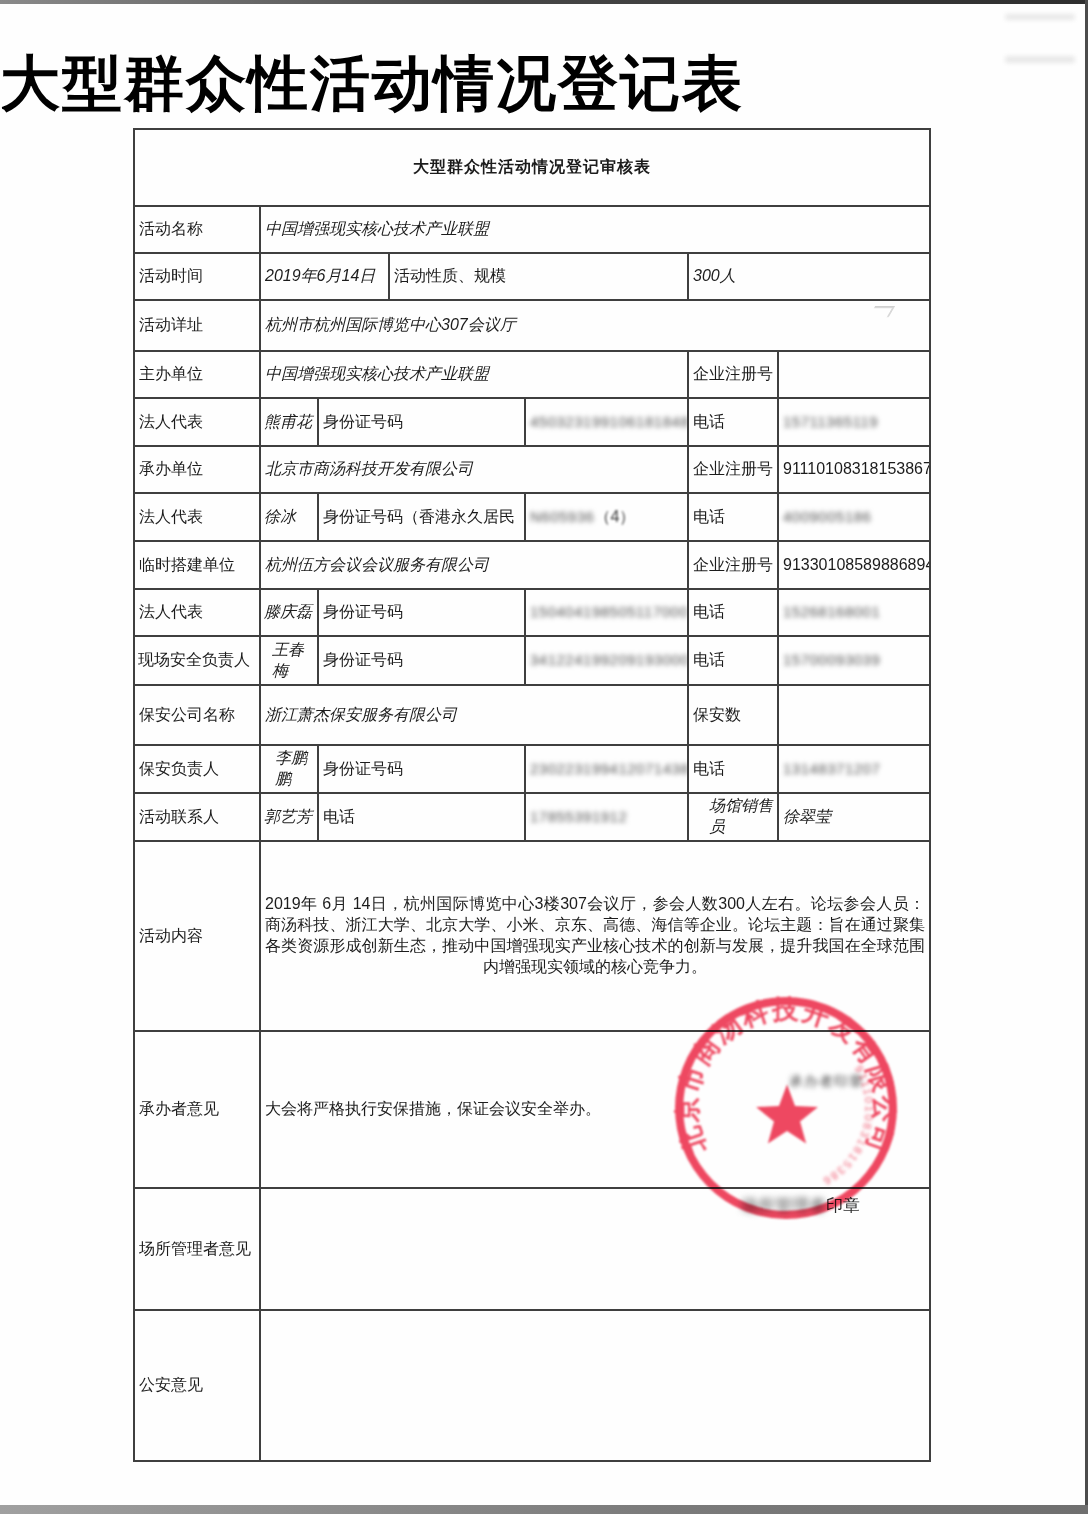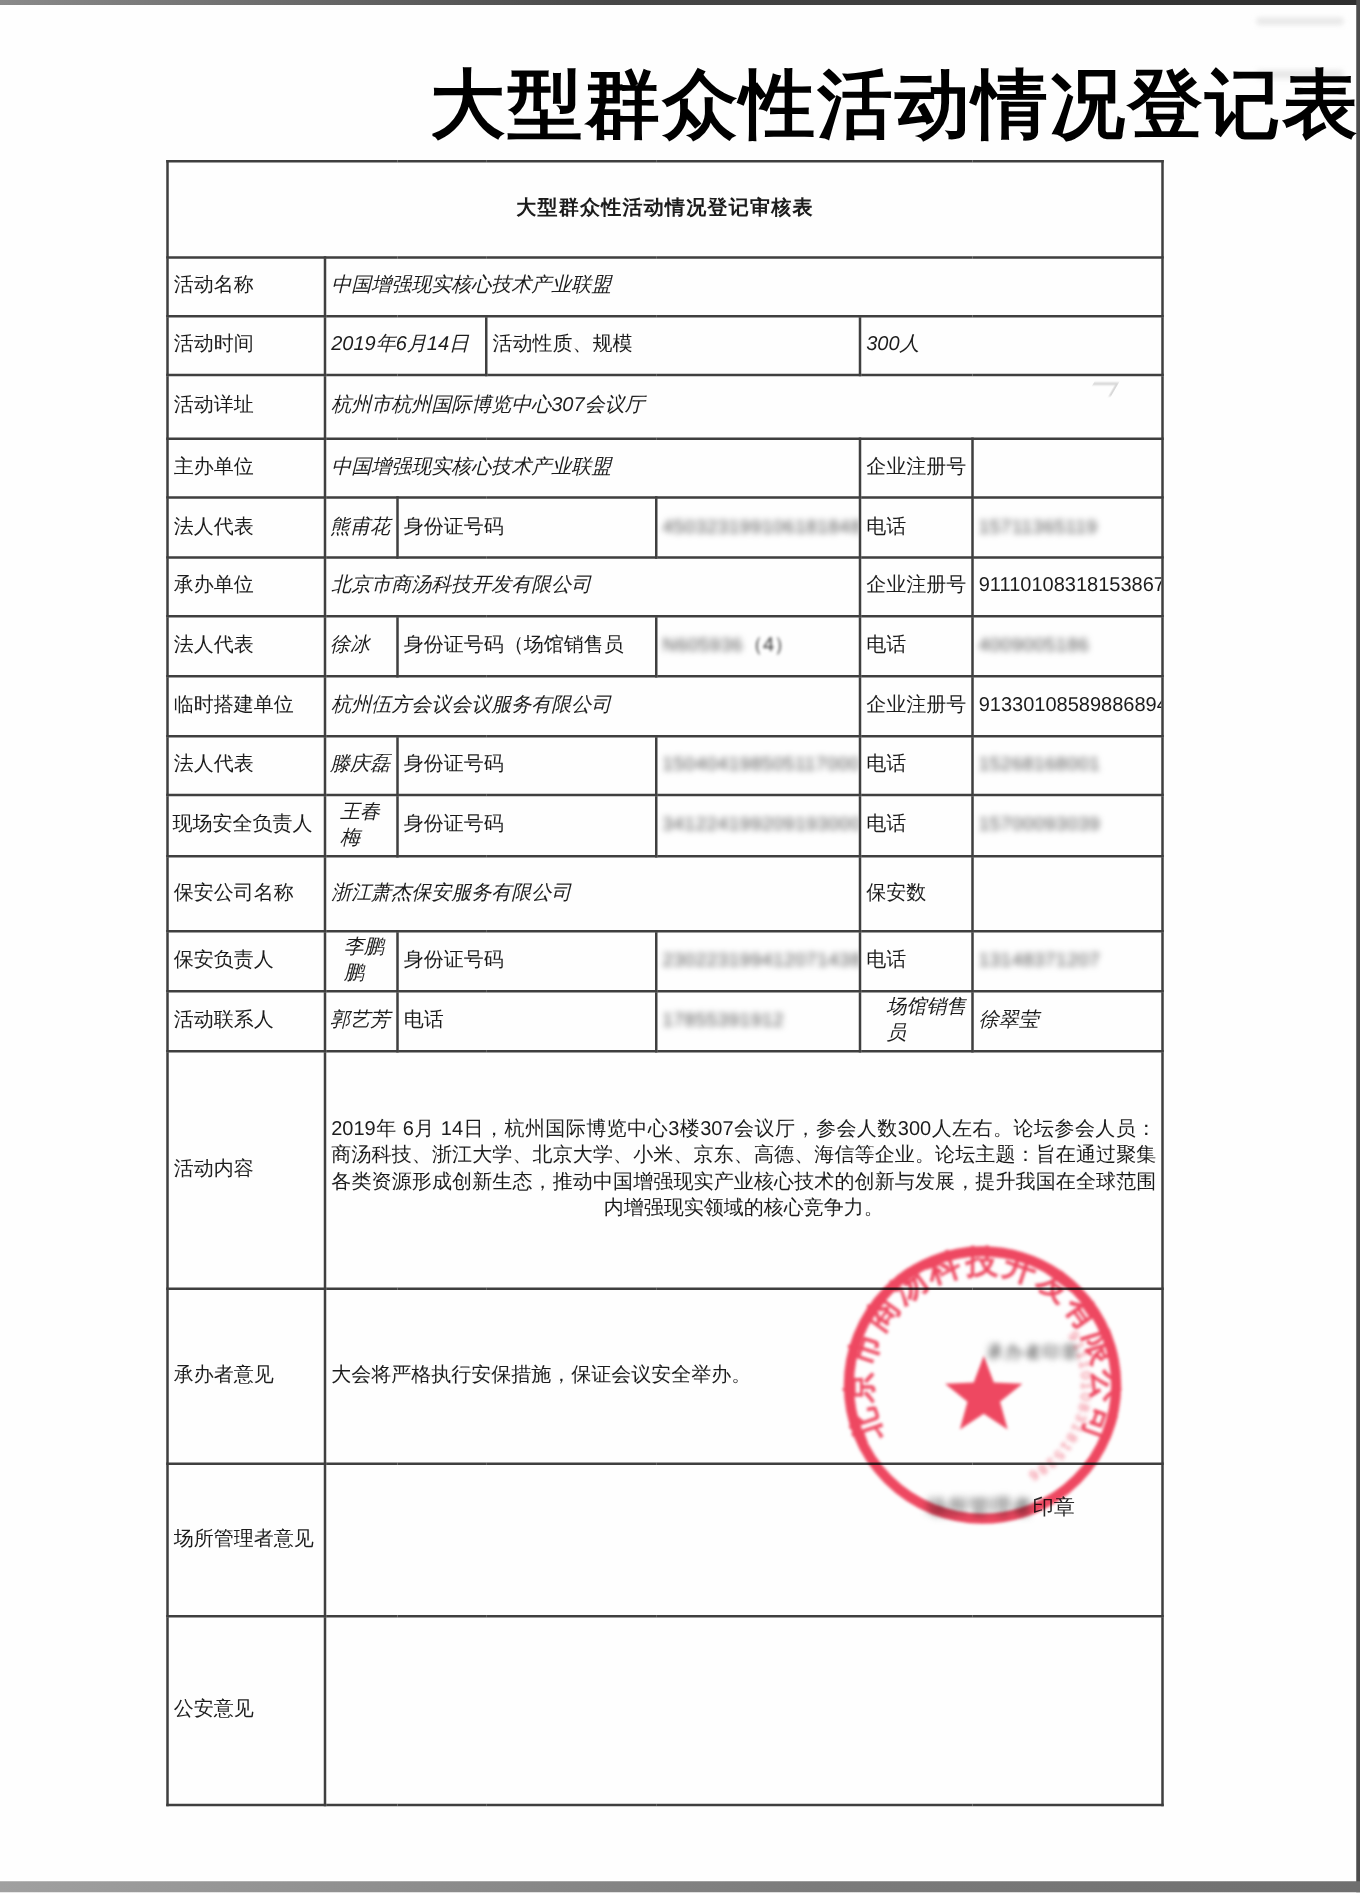--- a/index.html
+++ b/index.html
@@ -15,21 +15,21 @@
   .edge-bottom{position:absolute;left:0;right:0;bottom:0;height:9px;
     background:linear-gradient(90deg,#a0a0a0,#7b7b7b 60%,#6f6f6f);}
   .smudge{position:absolute;background:#e8e8e8;filter:blur(2px);border-radius:3px;}
   .smudge1{left:1005px;top:14px;width:70px;height:6px;}
   .smudge2{left:1005px;top:56px;width:70px;height:7px;}
   .tiny-mark{position:absolute;left:872px;top:306px;width:18px;height:9px;
     border-top:2px solid #9a9a9a;border-right:2px solid #ababab;
     transform:skewX(-30deg);opacity:.45;filter:blur(.6px);}
 
   .doc-title{
-    position:absolute;top:44px;left:0;width:100%;margin:0;text-align:right;
+    position:absolute;top:44px;left:0;width:100%;margin:0;text-align:left;
     font-size:60px;font-weight:700;letter-spacing:2px;color:#000;
   }
 
   table.form{
     position:absolute;left:133px;top:128px;width:797px;
     border-collapse:collapse;table-layout:fixed;
     border:1px solid #3d3d3d;
   }
   table.form td{
     border:2px solid #3f3f3f;vertical-align:middle;
@@ -130,21 +130,21 @@
     <tr style="height:47px">
       <td class="lbl">承办单位</td>
       <td colspan="4" class="val">北京市商汤科技开发有限公司</td>
       <td class="lbl">企业注册号</td>
       <td class="num">911101083181538675</td>
     </tr>
 
     <tr style="height:48px">
       <td class="lbl">法人代表</td>
       <td class="val" style="padding-left:3px">徐冰</td>
-      <td colspan="2" class="lbl" style="padding-left:4px;letter-spacing:0;">身份证号码（场馆销售员</td>
+      <td colspan="2" class="lbl" style="padding-left:4px;letter-spacing:0;">身份证号码（香港永久居民</td>
       <td class="num"><span class="blur">N605936</span><span class="blur-soft">（4）</span></td>
       <td class="lbl">电话</td>
       <td class="num"><span class="blur">4009005186</span></td>
     </tr>
 
     <tr style="height:48px">
       <td class="lbl">临时搭建单位</td>
       <td colspan="4" class="val">杭州伍方会议会议服务有限公司</td>
       <td class="lbl">企业注册号</td>
       <td class="num">91330108589886894Y</td>
@@ -191,21 +191,21 @@
       <td class="num"><span class="blur">17855391912</span></td>
       <td class="lbl" style="padding-left:20px;letter-spacing:0;font-style:italic;">场馆销售员</td>
       <td class="val">徐翠莹</td>
     </tr>
 
     <tr style="height:190px">
       <td class="lbl">活动内容</td>
       <td colspan="6" class="content">2019年 6月 14日，杭州国际博览中心3楼307会议厅，参会人数300人左右。论坛参会人员：商汤科技、浙江大学、北京大学、小米、京东、高德、海信等企业。论坛主题：旨在通过聚集各类资源形成创新生态，推动中国增强现实产业核心技术的创新与发展，提升我国在全球范围内增强现实领域的核心竞争力。</td>
     </tr>
 
-    <tr style="height:140px">
+    <tr style="height:157px">
       <td class="lbl">承办者意见</td>
       <td colspan="6" class="opinion">大会将严格执行安保措施，保证会议安全举办。</td>
     </tr>
 
     <tr style="height:122px">
       <td class="lbl">场所管理者意见</td>
       <td colspan="6"></td>
     </tr>
 
     <tr style="height:151px">

